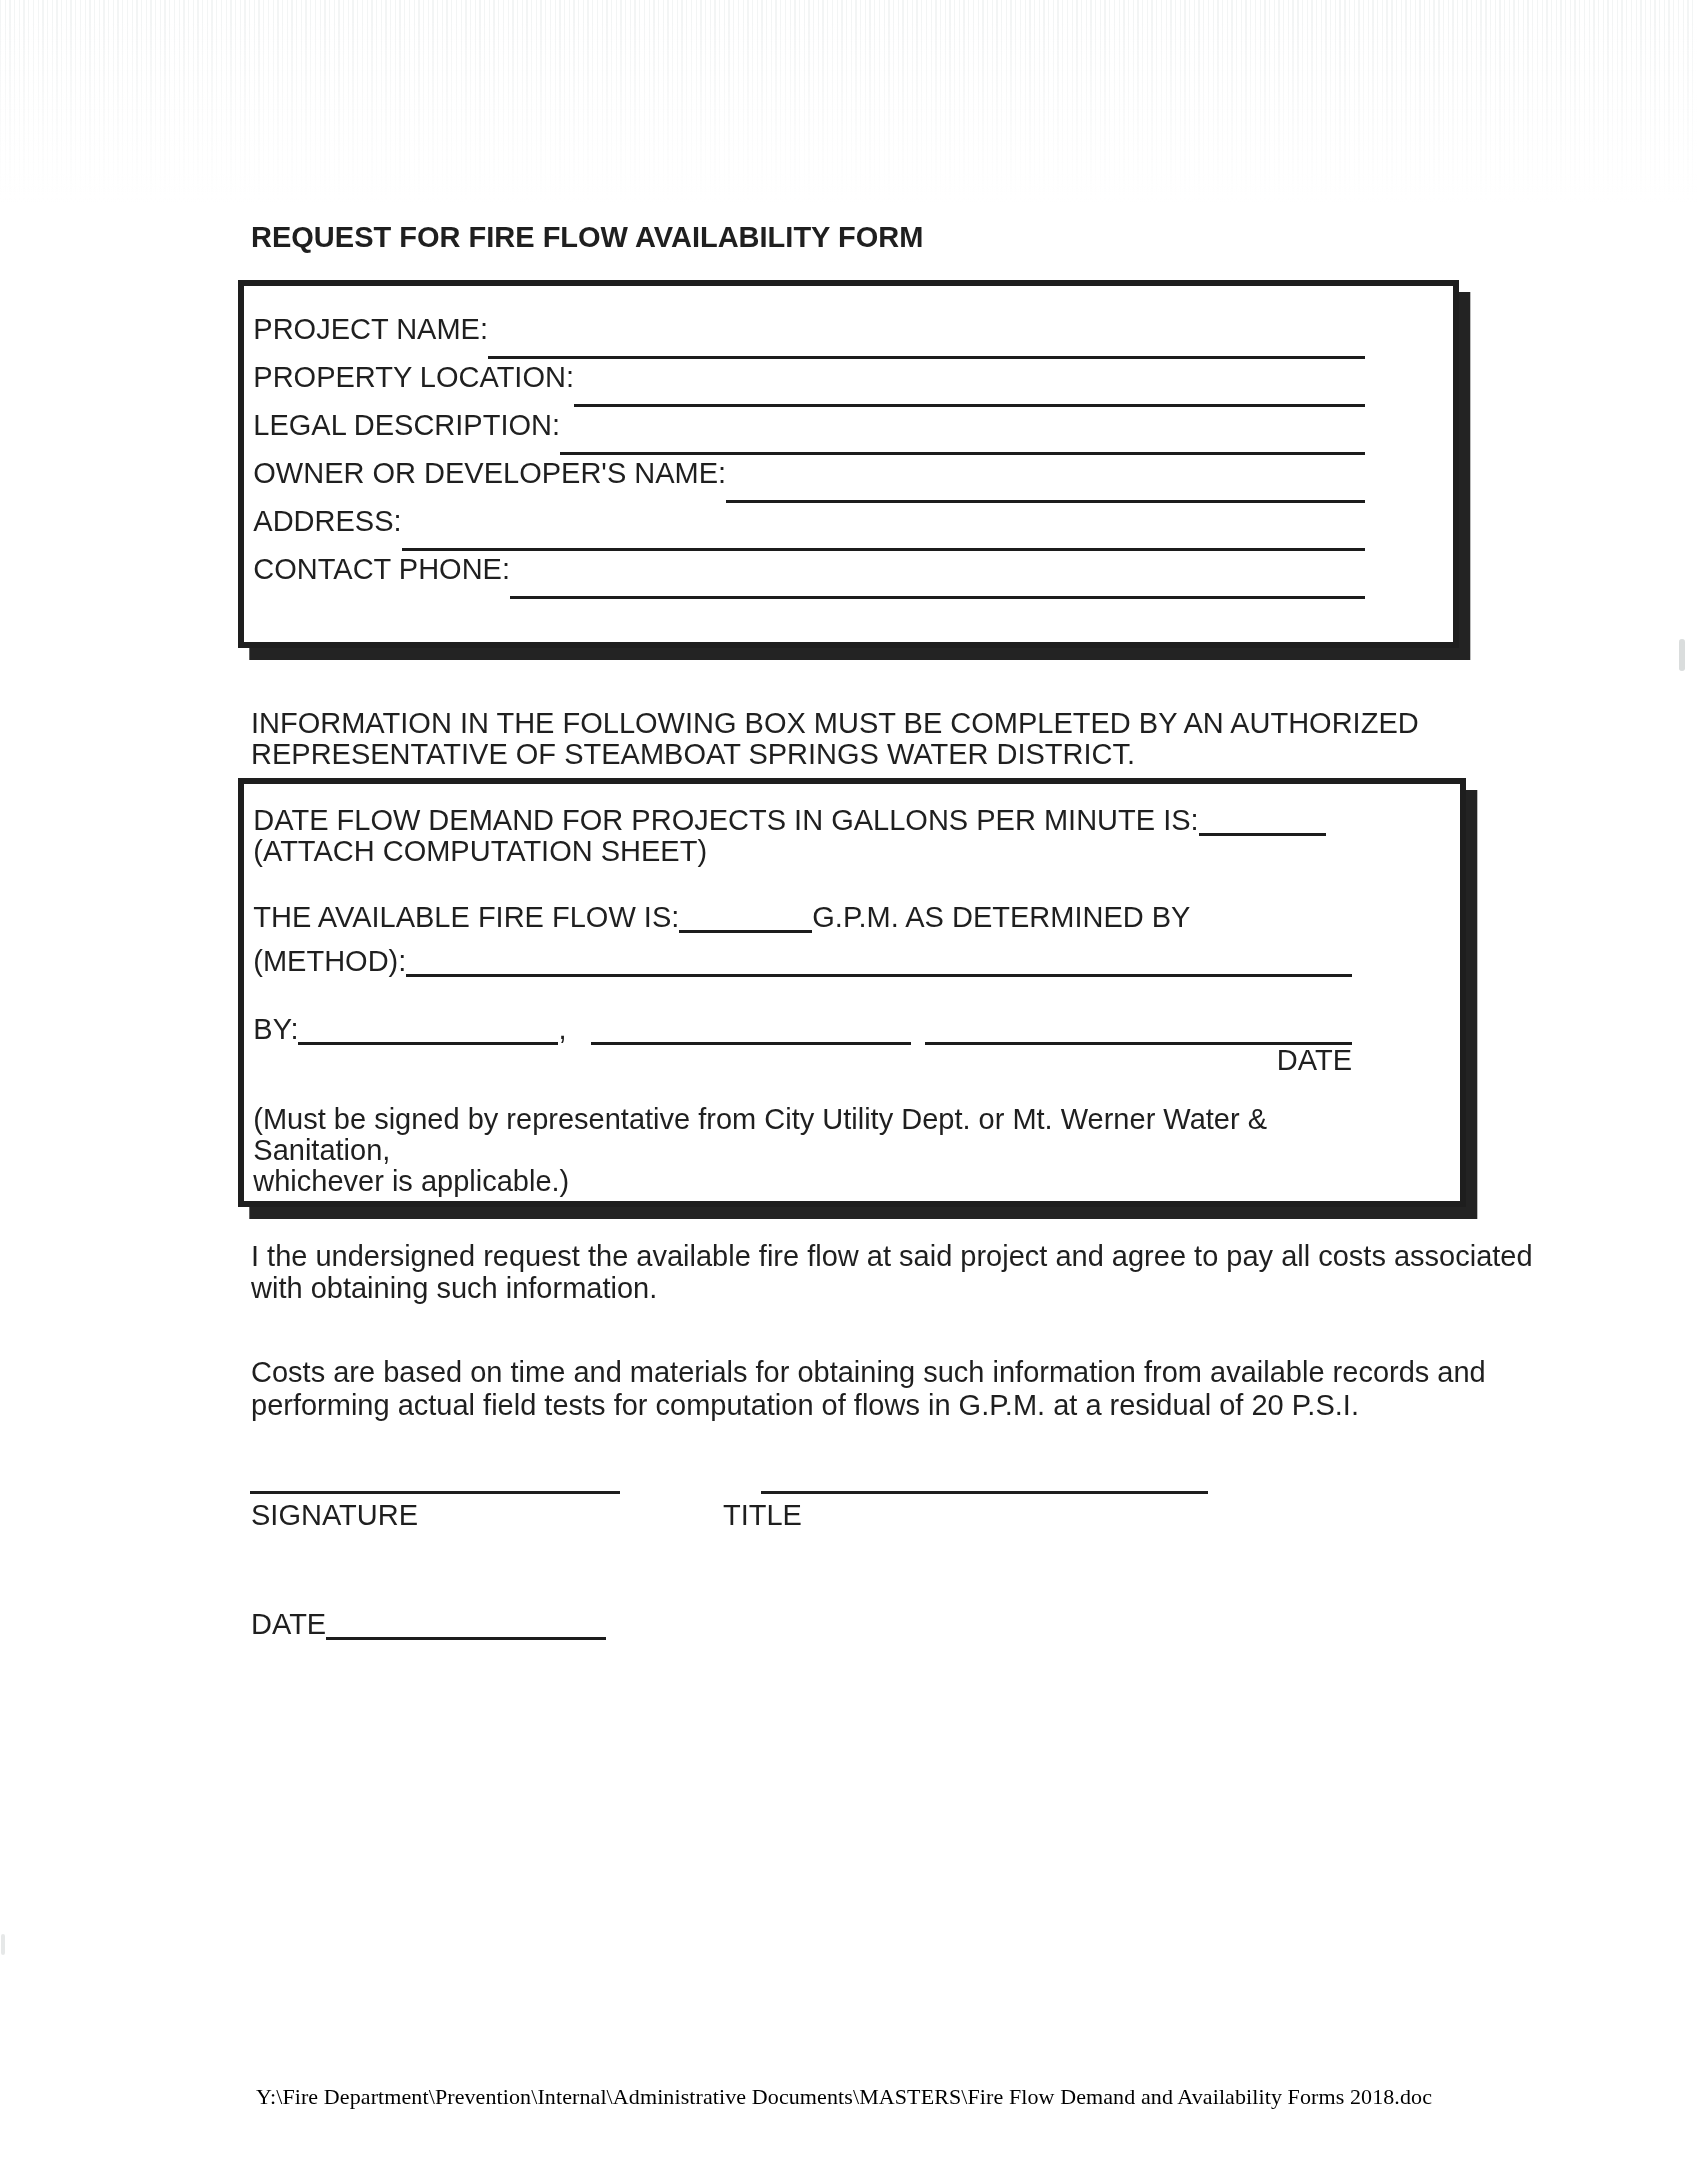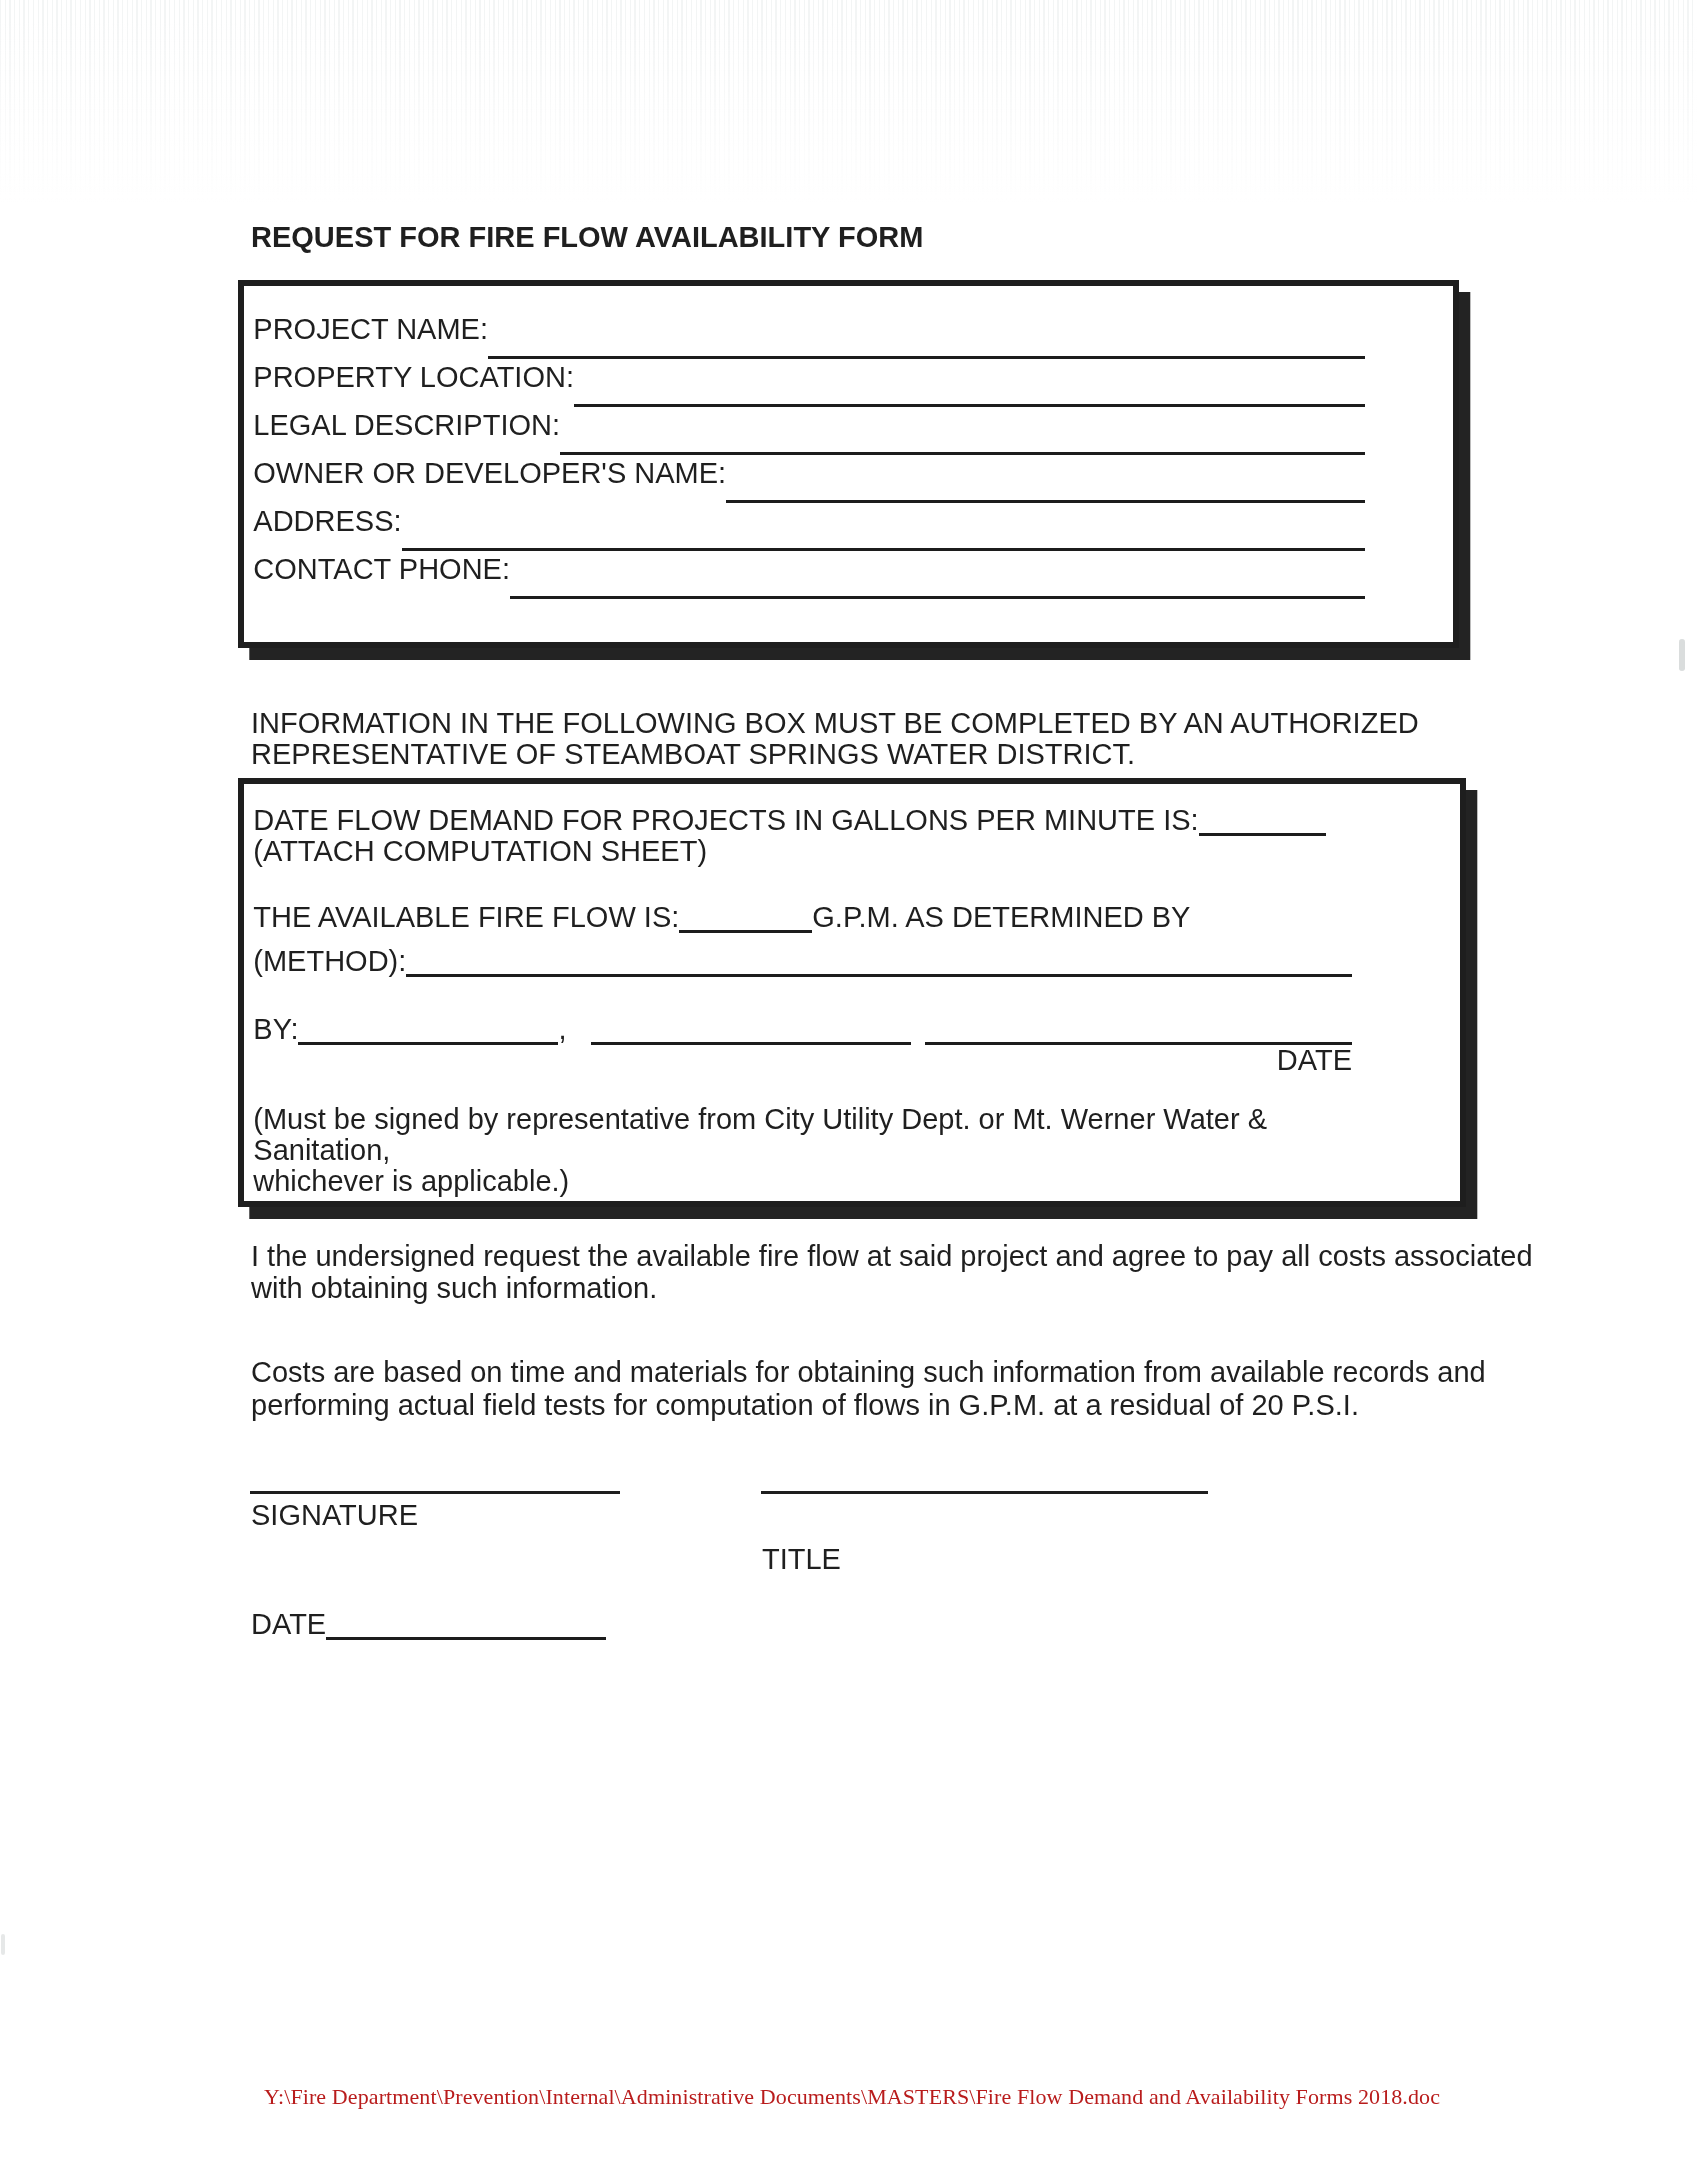--- a/index.html
+++ b/index.html
@@ -98,34 +98,34 @@
 
   .sig-line {
     position: absolute; height: 3.3px; background: #1e1e1e;
   }
   #signature-line { left: 250px; top: 1491px; width: 370px; }
   #title-line     { left: 761px; top: 1491px; width: 447px; }
   .sig-label {
     position: absolute; font-size: 29px; white-space: nowrap;
   }
   #signature-label { left: 251px; top: 1499px; }
-  #title-label     { left: 762px; top: 1499px; margin-top: 44px; }
+  #title-label     { left: 723px; top: 1499px; }
 
   #date-row {
     position: absolute; left: 251px; top: 1609px;
     display: flex; align-items: baseline; font-size: 29px;
   }
   #date-row .lbl { white-space: nowrap; line-height: 31px; }
   .fill-420 { width: 280px; flex: none; height: 0; border-bottom: 3.3px solid #1c1c1c; transform: translateY(6px); }
 
   .footer-path {
-    position: absolute; left: 264px; top: 2084px;
+    position: absolute; left: 256px; top: 2084px;
     font-family: "Liberation Serif", serif;
     font-size: 22px; letter-spacing: 0.1px;
-    white-space: nowrap; color: #b91c1c;
+    white-space: nowrap; color: #000000;
   }
 </style>
 </head>
 <body>
 
 <div class="scan-noise-top"></div>
 <div class="scan-speck-right"></div>
 <div class="scan-speck-left"></div>
 
 <div class="page-title">REQUEST FOR FIRE FLOW AVAILABILITY FORM</div>

